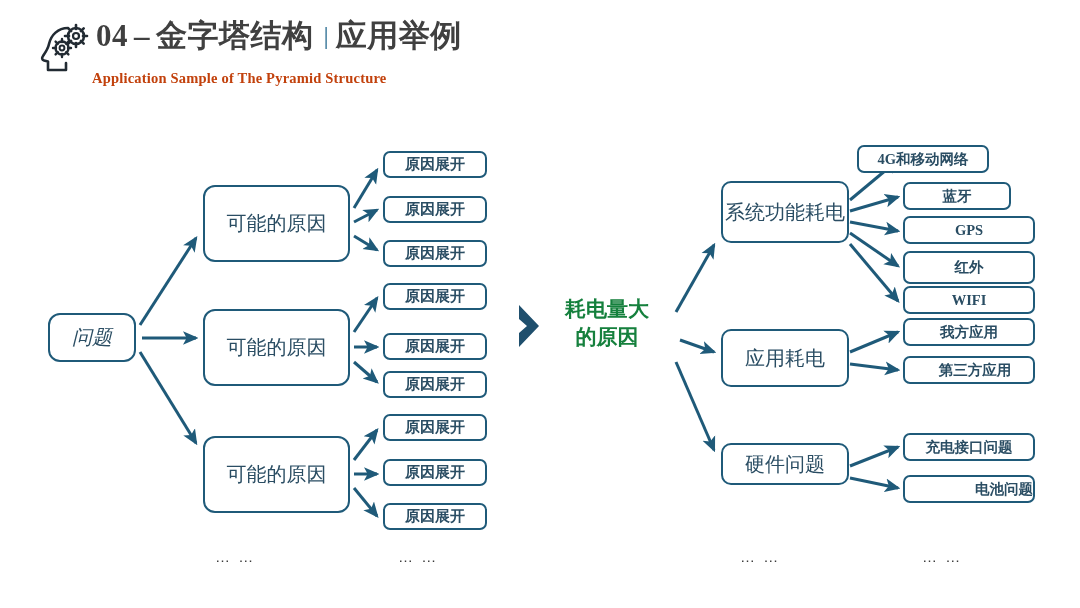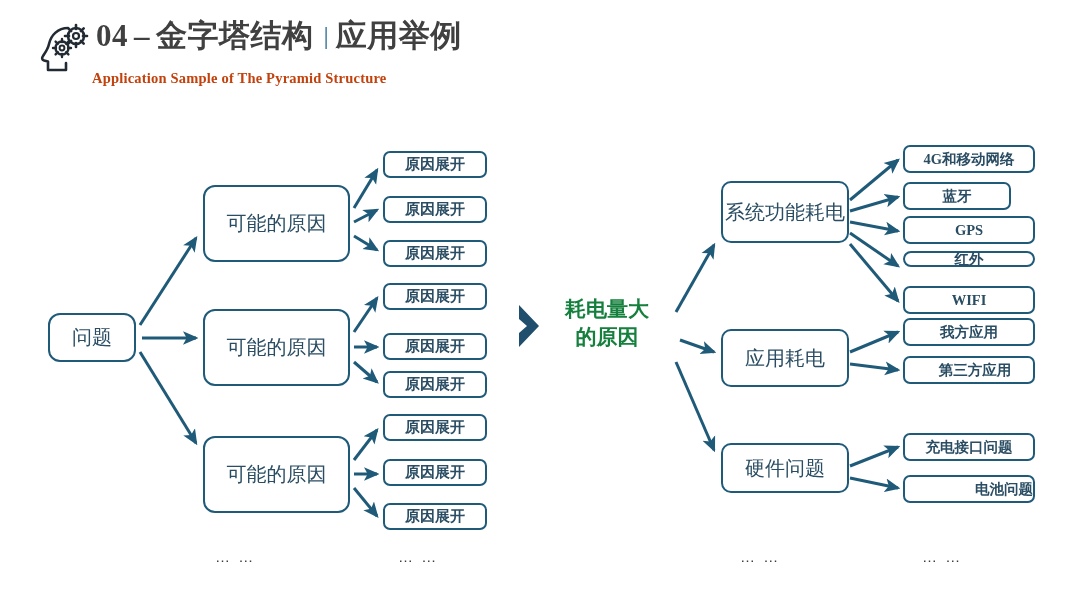--- a/index.html
+++ b/index.html
@@ -206,21 +206,21 @@
       <line x1="850" y1="244" x2="898" y2="301"></line>
 
       <line x1="850" y1="352" x2="898" y2="332"></line>
       <line x1="850" y1="364" x2="898" y2="370"></line>
 
       <line x1="850" y1="466" x2="898" y2="447"></line>
       <line x1="850" y1="478" x2="898" y2="488"></line>
     </g>
   </svg>
 
-  <div class="node big" style="left:48px; top:313px; width:88px; height:49px;">
+  <div class="node big" style="left:48px; top:313px; width:88px; height:49px;font-style:italic;">
     <span>问题</span>
   </div>
 
   <div class="node big" style="left:203px; top:185px; width:147px; height:77px;">
     <span>可能的原因</span>
   </div>
   <div class="node big" style="left:203px; top:309px; width:147px; height:77px;">
     <span>可能的原因</span>
   </div>
   <div class="node big" style="left:203px; top:436px; width:147px; height:77px;">
@@ -266,34 +266,34 @@
       <div>的原因</div>
     </div>
   </div>
 
   <div class="node mid" style="left:721px; top:181px; width:128px; height:62px;">
     <span>系统功能耗电</span>
   </div>
   <div class="node mid" style="left:721px; top:329px; width:128px; height:58px;">
     <span>应用耗电</span>
   </div>
-  <div class="node mid" style="left:721px; top:443px; width:128px; height:50px;">
+  <div class="node mid" style="left:721px; top:443px; width:128px; height:42px;">
     <span>硬件问题</span>
   </div>
 
-  <div class="node leafr" style="left:903px; top:145px; width:132px; height:28px;">
+  <div class="node leafr" style="left:857px; top:145px; width:132px; height:28px;">
     <span>4G和移动网络</span>
   </div>
   <div class="node leafr" style="left:903px; top:182px; width:108px; height:28px;">
     <span>蓝牙</span>
   </div>
   <div class="node leafr" style="left:903px; top:216px; width:132px; height:28px;">
     <span>GPS</span>
   </div>
-  <div class="node leafr" style="left:903px; top:251px; width:132px; height:16px;border-radius:14px;">
+  <div class="node leafr" style="left:903px; top:251px; width:132px; height:33px;">
     <span>红外</span>
   </div>
   <div class="node leafr" style="left:903px; top:286px; width:132px; height:28px;">
     <span>WIFI</span>
   </div>
 
   <div class="node leafr" style="left:903px; top:318px; width:132px; height:28px;">
     <span>我方应用</span>
   </div>
   <div class="node leafr" style="left:903px; top:356px; width:132px; height:28px;padding-left:12px;">

